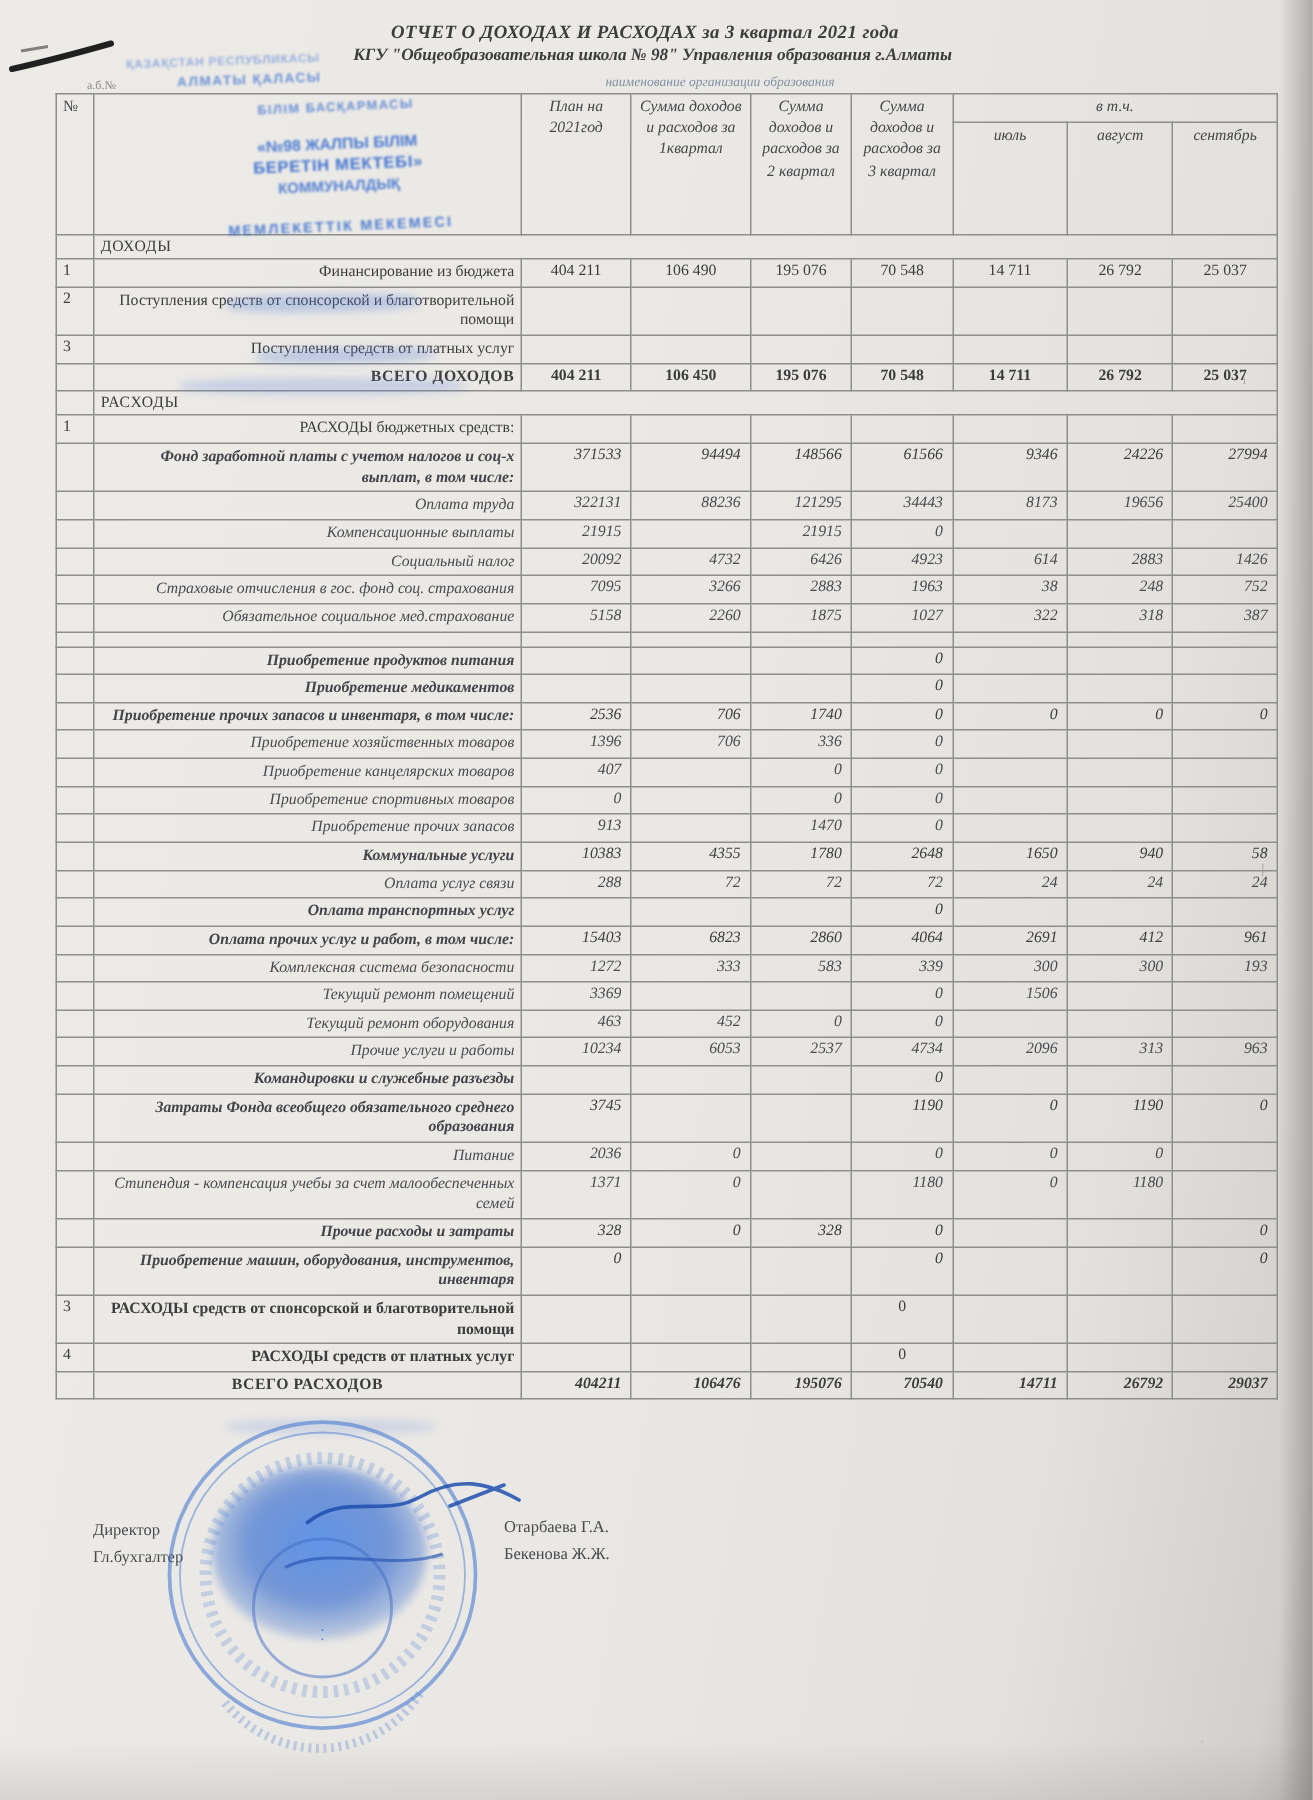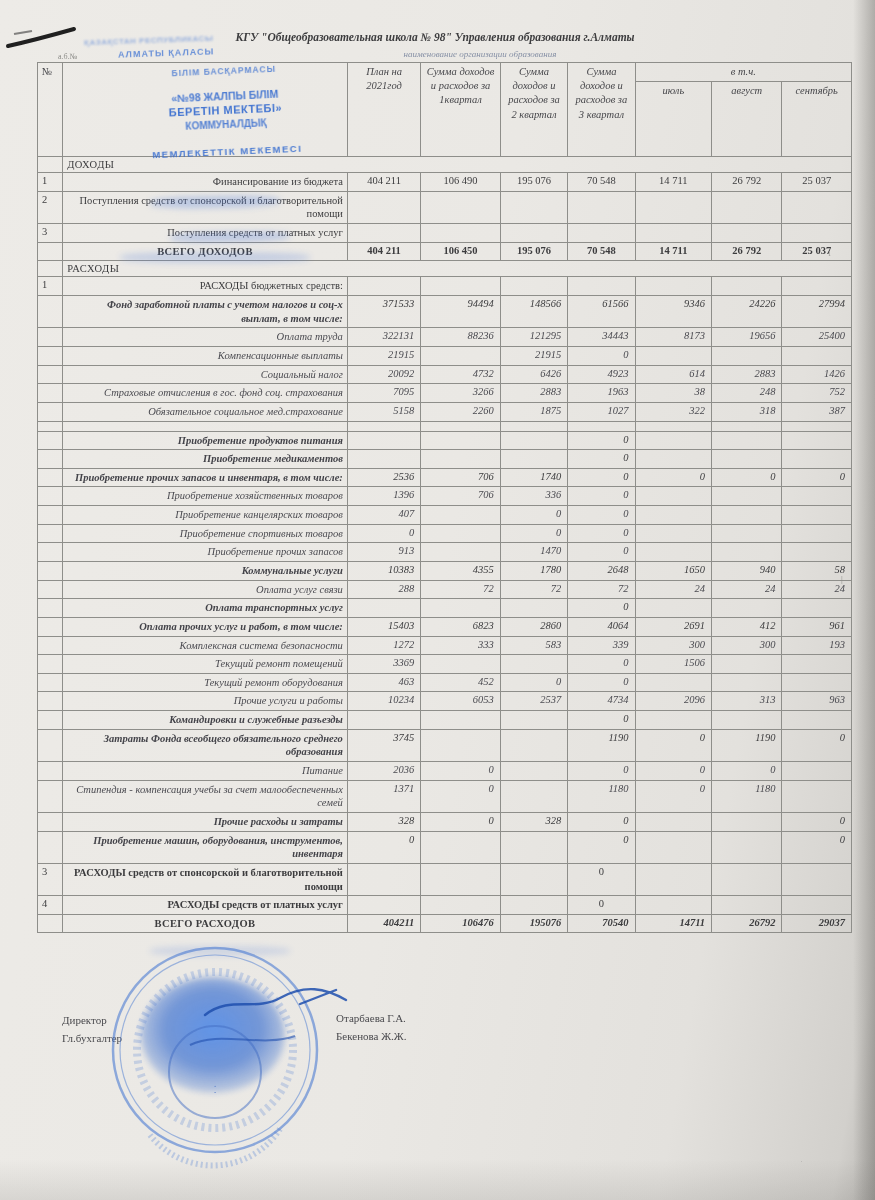--- a/index.html
+++ b/index.html
@@ -37,21 +37,21 @@
   th.numhead{vertical-align:bottom;text-align:left;font-style:normal;font-size:10px;}
   td.num{text-align:left;font-size:10px;padding-left:3px;}
   td.label{text-align:right;line-height:1.3;}
   td.val{text-align:center;font-size:10px;white-space:nowrap;}
   tr.r-italic td.label,tr.r-italic td.val{font-style:italic;color:#4a4a50;}
   tr.r-italic td.val{text-align:right;padding-right:6px;}
   tr.r-bi td.label{font-style:italic;font-weight:bold;color:#434349;margin-left:16px;}
   tr.r-bi td.val{font-style:italic;text-align:right;padding-right:6px;}
   tr.r-bold td.label{font-weight:bold;}
   td.section-cell{font-weight:bold;letter-spacing:.5px;padding-left:305px;font-size:11px;margin-left:36px;}
-  tr.r-total td.label{font-weight:bold;text-align:center;letter-spacing:.4px;}
+  tr.r-total td.label{font-weight:bold;text-align:right;letter-spacing:.4px;}
   tr.r-total td.val{font-weight:bold;}
   tr.r-totalexp td.label{font-weight:bold;text-align:center;letter-spacing:.4px;}
   tr.r-totalexp td.val{font-style:italic;font-weight:bold;text-align:right;padding-right:6px;}
   tr.r-spacer td{height:9px;padding:0;}
 
   
   .stamp-top{position:absolute;left:108px;top:66px;width:235px;
     color:#3a6fd0;transform:rotate(-2.5deg);filter:blur(.7px);
     font-family:"Liberation Sans","DejaVu Sans",sans-serif;}
   .stamp-top div{text-align:center;font-weight:bold;}
@@ -75,20 +75,21 @@
 
   svg.overlay{position:absolute;left:0;top:0;pointer-events:none;}
   .artifact{position:absolute;color:#8f8e8a;font-size:9px;}
 </style>
 </head>
 <body>
 
 <div class="page">
   <div class="doc">
 
+    <div class="title">ОТЧЕТ О ДОХОДАХ И РАСХОДАХ за 3 квартал  2021 года</div>
     <div class="subtitle">КГУ "Общеобразовательная школа № 98" Управления образования г.Алматы</div>
     <div class="orgline">наименование организации образования</div>
     <div class="corner-note">а.б.№</div>
 
     <table class="report">
       <colgroup>
         <col style="width:25px">
           <col style="width:283px">
           <col style="width:73px">
         <col style="width:79px">

